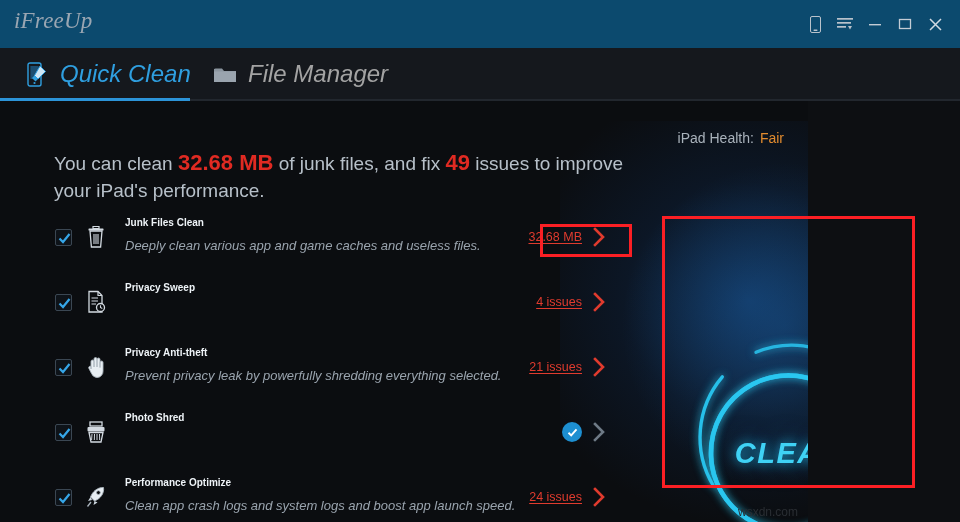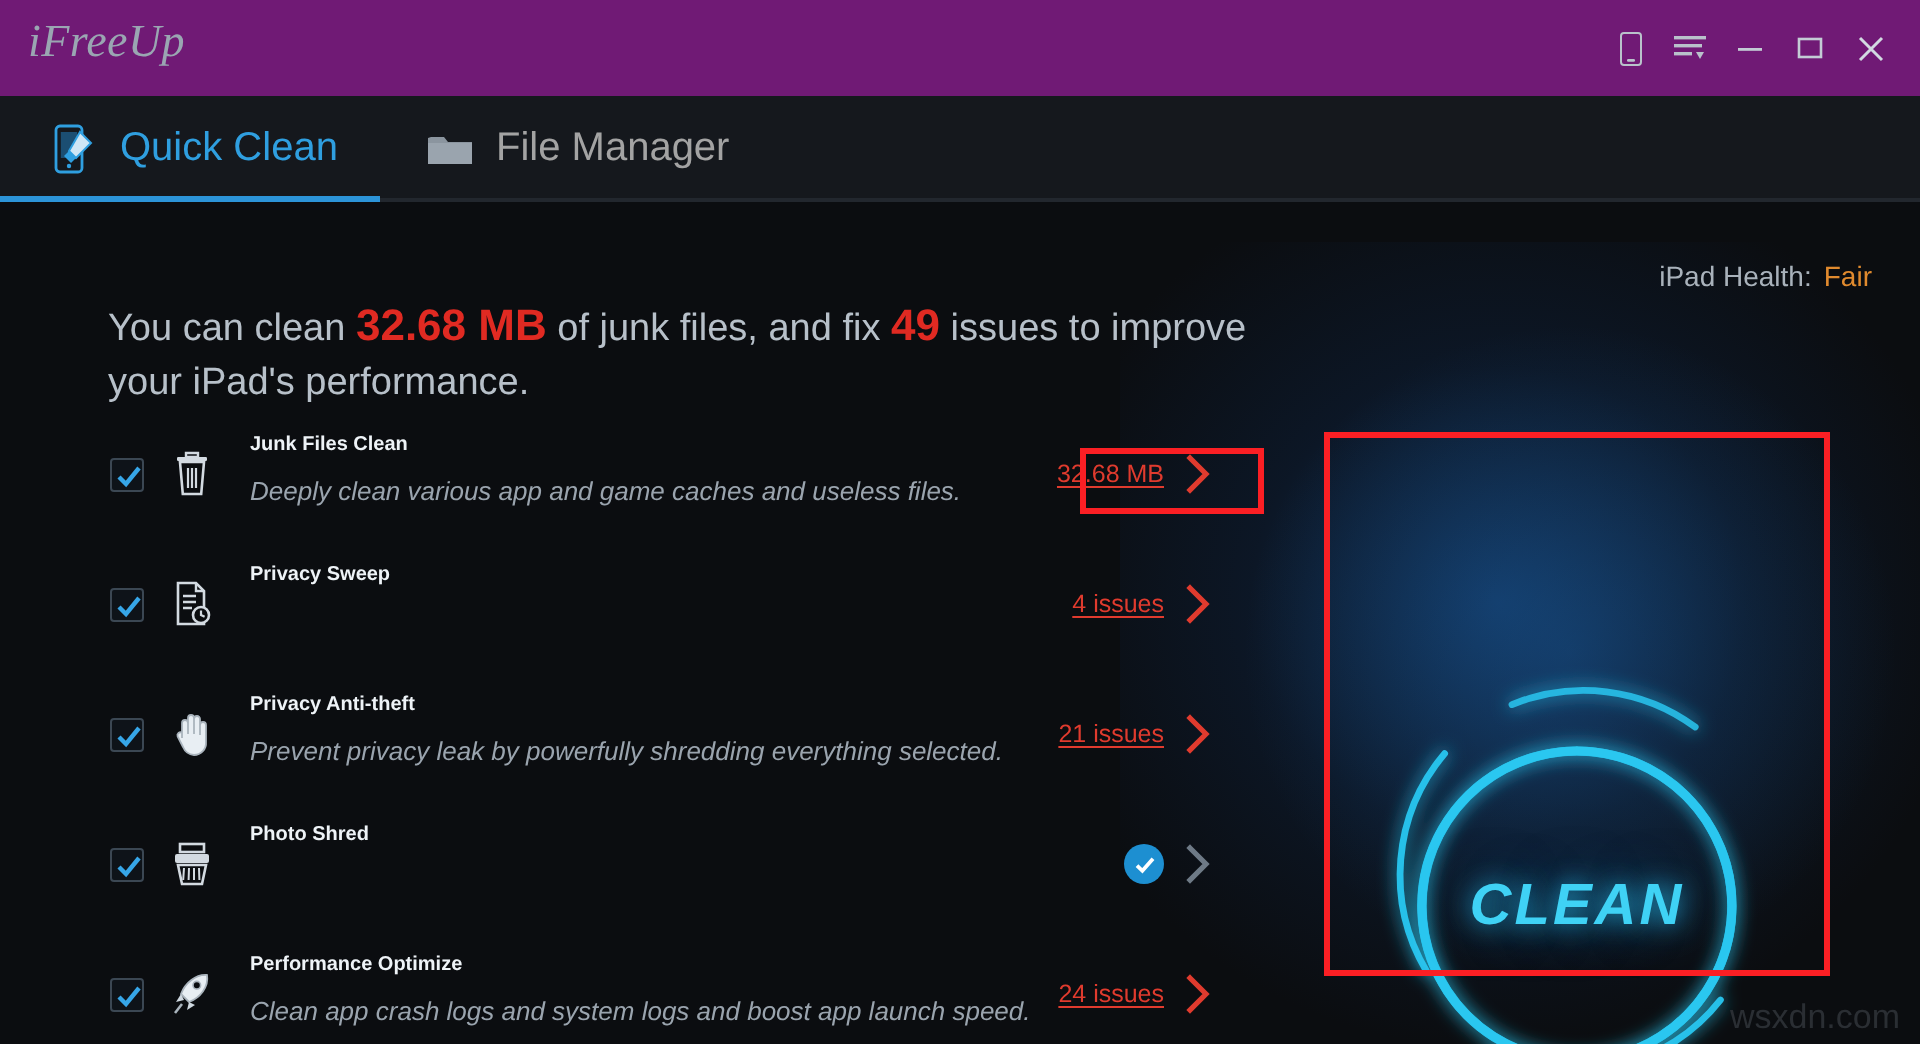--- a/index.html
+++ b/index.html
@@ -7,21 +7,21 @@
   body {
     background:#0d0f12;
     font-family:"Liberation Sans", sans-serif;
     color:#c8d0d8;
     position:relative;
   }
 
   
   .titlebar{
     position:absolute; left:0; top:0; width:960px; height:48px;
-    background:#701a75;
+    background:#0c4a6e;
   }
   .logo{
     position:absolute; left:14px; top:8px;
     font-family:"Liberation Serif", serif;
     font-style:italic; font-size:23px; font-weight:400;
     color:#9aa6b2; letter-spacing:.2px;
   }
   .wincontrols{
     position:absolute; right:10px; top:0; height:48px;
     display:flex; align-items:center; gap:0px;
@@ -45,28 +45,28 @@
     position:absolute; left:0; top:98px; width:190px; height:3px;
     background:#2c94d8;
   }
   .tab{
     position:absolute; top:48px; height:52px;
     display:flex; align-items:center; gap:10px;
     padding:0 6px;
   }
   .tab.quick{ left:18px; }
   .tab.files{ left:206px; }
-  .tab-label{ font-size:20px; }
+  .tab-label{ font-size:24px;font-style:italic; }
   .tab.quick .tab-label{ color:#2f9fe0; }
   .tab.files .tab-label{ color:#a3a3a3; }
   .tab-ico{ width:26px; height:26px; display:flex; align-items:center; justify-content:center; }
 
   
   .content{
-    position:absolute; left:0; top:101px; width:960px; height:421px;
+    position:absolute; left:0; top:101px; width:808px; height:421px;
     background:#0b0d10;
     overflow:hidden;
   }
   .glow{
     position:absolute; left:560px; top:20px; width:420px; height:400px;
     background:radial-gradient(ellipse at 45% 45%, rgba(22,82,150,.55) 0%, rgba(14,45,88,.30) 38%, rgba(10,20,38,0) 72%);
     pointer-events:none;
   }
   .glow2{
     position:absolute; left:620px; top:60px; width:330px; height:330px;
@@ -138,21 +138,21 @@
   .cleantext{
     position:absolute; left:0; top:0; width:233px; height:252px;
     display:flex; align-items:center; justify-content:center;
     font-size:29px; font-weight:700; font-style:italic;
     color:#3fd2f5; letter-spacing:1.5px;
     text-shadow:0 0 12px rgba(40,190,240,.85), 0 0 26px rgba(30,150,220,.55);
   }
 
   .watermark{
     position:absolute; right:10px; bottom:3px;
-    font-size:17px; color:#2a2e33;margin-left:24px;
+    font-size:12px; color:#2a2e33;margin-left:24px;
   }
 </style>
 </head>
 <body>
 
 <div class="titlebar">
   <div class="logo">iFreeUp</div>
 
   <div class="wincontrols">
     <div class="wc">

